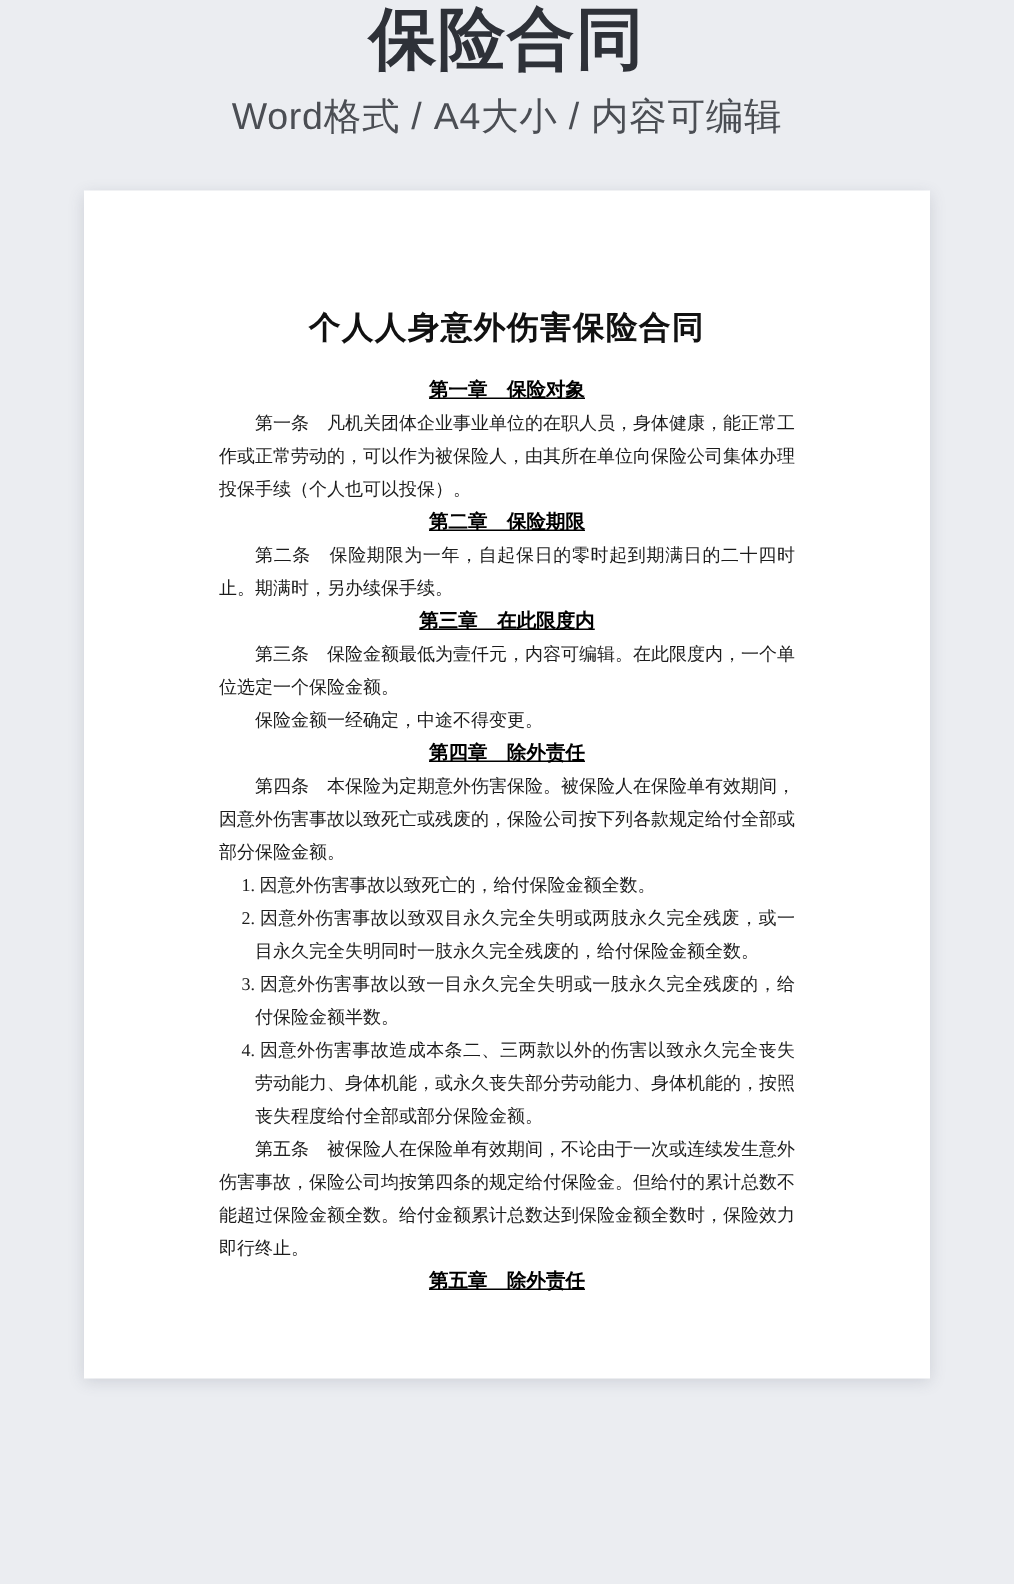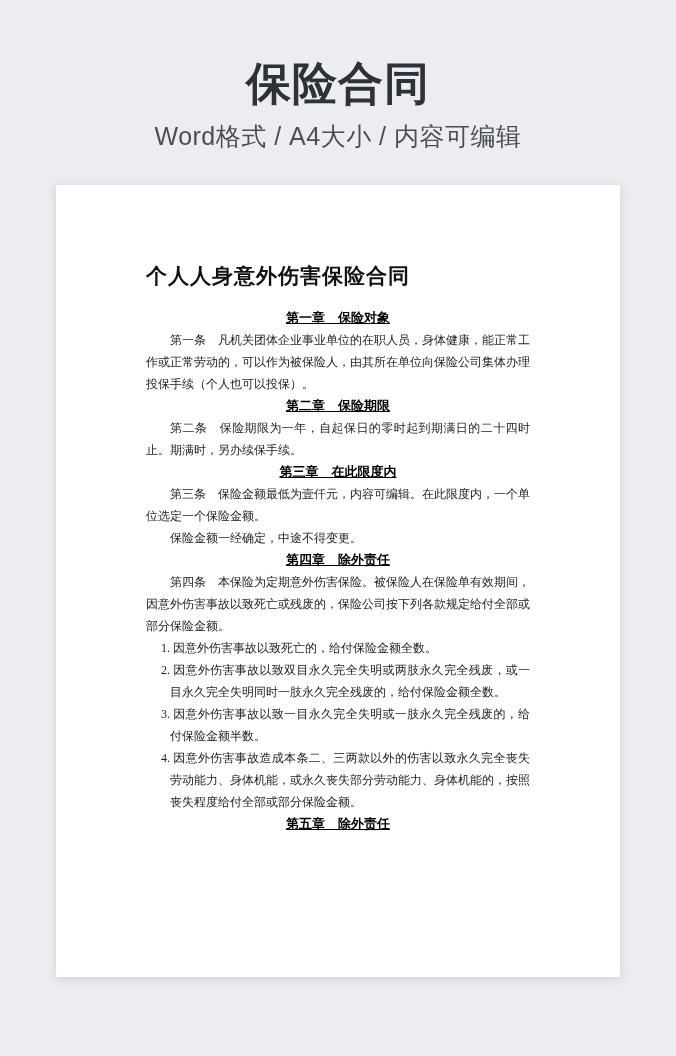--- a/index.html
+++ b/index.html
@@ -7,21 +7,20 @@
     width: 676px;
     height: 1056px;
     overflow: hidden;
   }
   body {
     background: #ebedf1;
     font-family: "Liberation Sans", "DejaVu Sans", sans-serif;
   }
   .header {
     text-align: center;
-    padding-top: 58px;
   }
   .header-title {
     font-size: 45px;
     font-weight: bold;
     color: #2e3138;
     letter-spacing: 1px;
     line-height: 52px;
   }
   .header-subtitle {
     margin-top: 10px;
@@ -37,21 +36,21 @@
     background: #ffffff;
     box-shadow: 0 2px 10px rgba(70, 80, 100, 0.18);
     padding: 76px 90px 0 90px;
     overflow: hidden;
   }
   .doc {
     font-family: "Liberation Serif", "DejaVu Serif", serif;
     color: #1c1c1c;
   }
   .doc-title {
-    text-align: left;
+    text-align: center;
     font-size: 21px;
     font-weight: bold;
     color: #111111;
     line-height: 30px;
     margin-bottom: 16px;
     letter-spacing: 1px;
   }
   .chapter-heading {
     text-align: center;
     font-size: 13px;
@@ -95,16 +94,17 @@
     <div class="chapter-heading">第三章　在此限度内</div>
     <div class="para">第三条　保险金额最低为壹仟元，内容可编辑。在此限度内，一个单位选定一个保险金额。</div>
     <div class="para">保险金额一经确定，中途不得变更。</div>
 
     <div class="chapter-heading">第四章　除外责任</div>
     <div class="para">第四条　本保险为定期意外伤害保险。被保险人在保险单有效期间，因意外伤害事故以致死亡或残废的，保险公司按下列各款规定给付全部或部分保险金额。</div>
     <div class="clause-item">1. 因意外伤害事故以致死亡的，给付保险金额全数。</div>
     <div class="clause-item">2. 因意外伤害事故以致双目永久完全失明或两肢永久完全残废，或一目永久完全失明同时一肢永久完全残废的，给付保险金额全数。</div>
     <div class="clause-item">3. 因意外伤害事故以致一目永久完全失明或一肢永久完全残废的，给付保险金额半数。</div>
     <div class="clause-item">4. 因意外伤害事故造成本条二、三两款以外的伤害以致永久完全丧失劳动能力、身体机能，或永久丧失部分劳动能力、身体机能的，按照丧失程度给付全部或部分保险金额。</div>
+    <div class="para">第五条　被保险人在保险单有效期间，不论由于一次或连续发生意外伤害事故，保险公司均按第四条的规定给付保险金。但给付的累计总数不能超过保险金额全数。给付金额累计总数达到保险金额全数时，保险效力即行终止。</div>
 
     <div class="chapter-heading">第五章　除外责任</div>
   </div>
 </div>
 
 </body></html>

